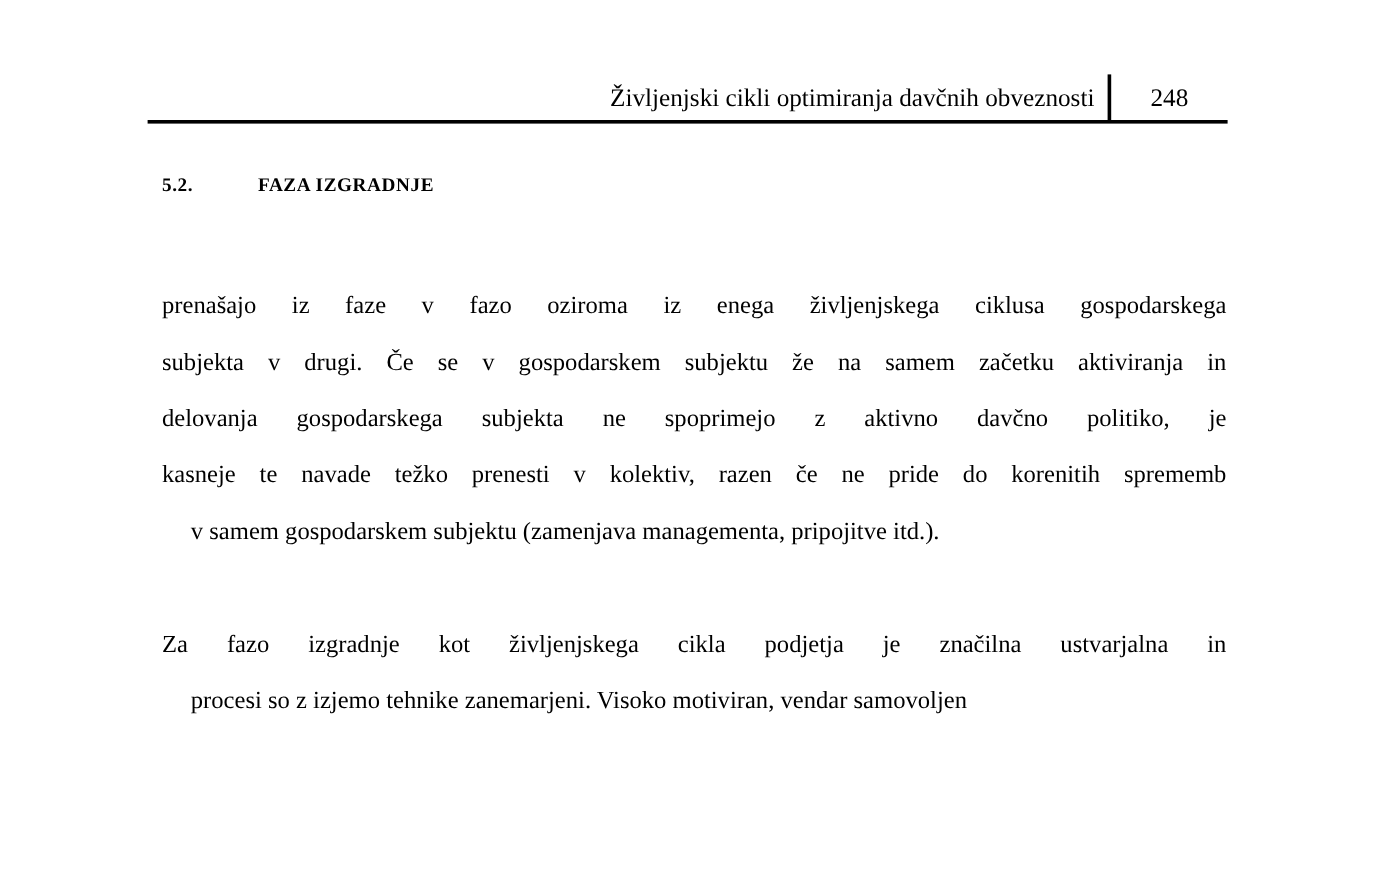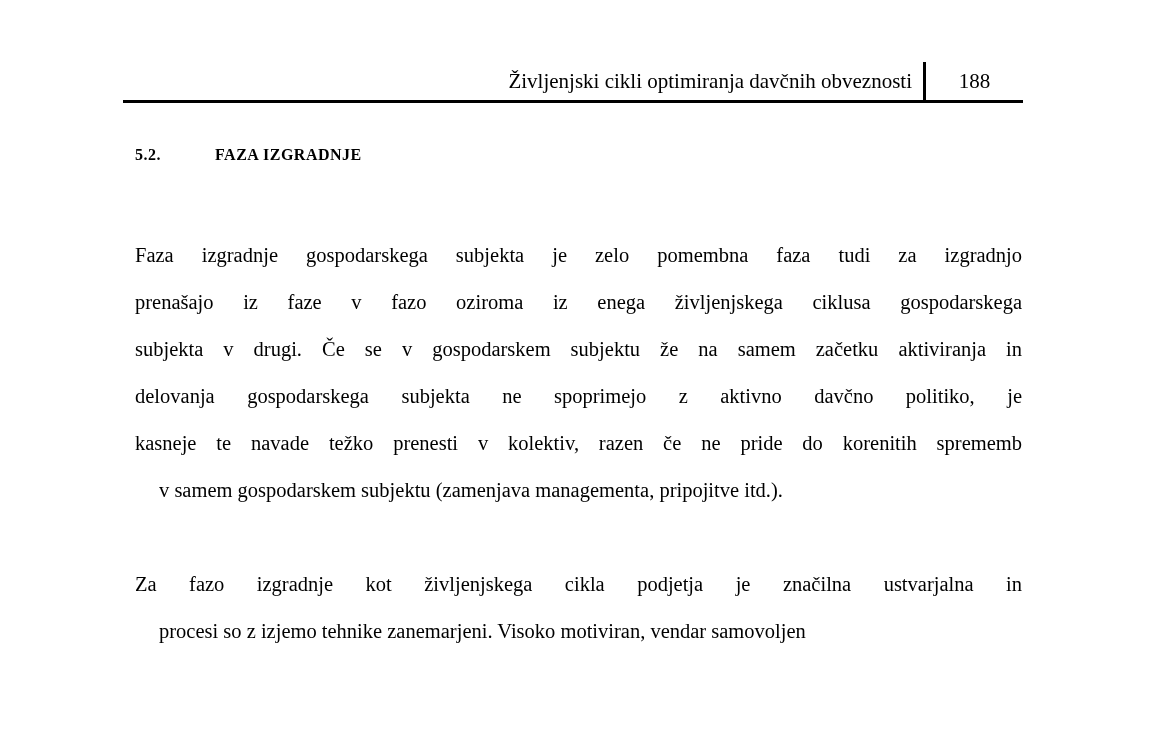--- a/index.html
+++ b/index.html
@@ -82,31 +82,30 @@
   }
 </style>
 </head>
 <body>
 
 <div class="page">
 
   <div class="running-header">
     <span class="title">Življenjski cikli optimiranja davčnih obveznosti</span>
     <span class="divider"></span>
-    <span class="page-number">188</span>
+    <span class="page-number">248</span>
   </div>
 
   <div class="section-heading">
     <span class="sec-number">5.2.</span>
     <span class="sec-title">FAZA IZGRADNJE</span>
   </div>
 
   <div class="document-body">
       <div class="paragraph">
-        <div class="line">Faza izgradnje gospodarskega subjekta je zelo pomembna faza tudi za izgradnjo</div>
         <div class="line">prenašajo iz faze v fazo oziroma iz enega življenjskega ciklusa gospodarskega</div>
         <div class="line">subjekta v drugi. Če se v gospodarskem subjektu že na samem začetku aktiviranja in</div>
         <div class="line">delovanja gospodarskega subjekta ne spoprimejo z aktivno davčno politiko, je</div>
         <div class="line">kasneje te navade težko prenesti v kolektiv, razen če ne pride do korenitih sprememb</div>
         <div class="line last">v samem gospodarskem subjektu (zamenjava managementa, pripojitve itd.).</div>
       </div>
       <div class="paragraph">
         <div class="line">Za fazo izgradnje kot življenjskega cikla podjetja je značilna ustvarjalna in</div>
         <div class="line last">procesi so z izjemo tehnike zanemarjeni. Visoko motiviran, vendar samovoljen</div>
       </div>

